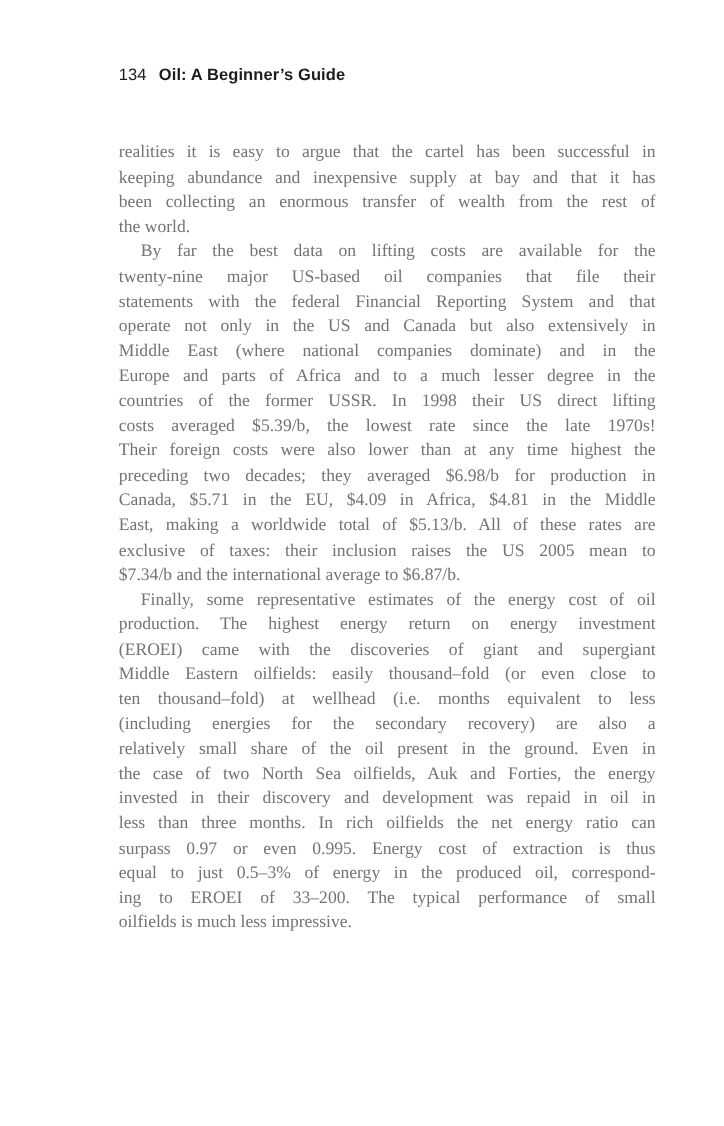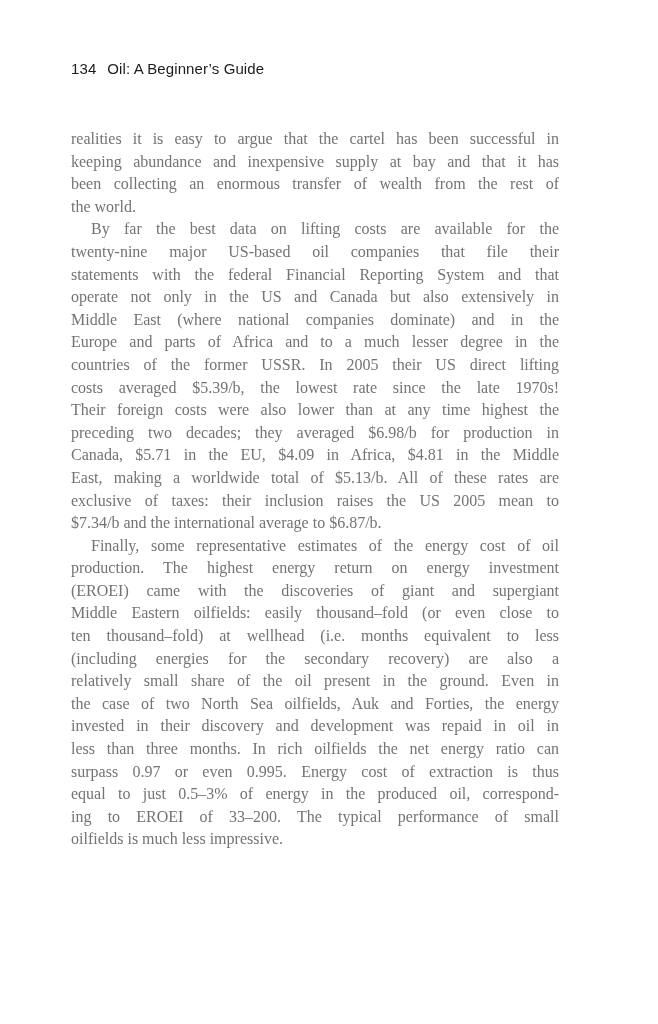--- a/index.html
+++ b/index.html
@@ -6,38 +6,39 @@
     margin: 0;
     padding: 0;
     background: #ffffff;
   }
   .page {
     position: relative;
     width: 620px;
     height: 1024px;
     background: #ffffff;
     overflow: hidden;
+    margin-left: 37px;
   }
   .page-header {
     position: absolute;
     left: 71px;
     top: 60px;
     display: flex;
     align-items: baseline;
     gap: 11px;
     font-family: "Liberation Sans", sans-serif;
     font-size: 15px;
     color: #1c1c1c;
     letter-spacing: 0.1px;
   }
   .page-number {
     font-weight: 400;
   }
   .book-title {
-    font-weight: 400;
+    font-weight: 700;
   }
   .page-body {
     position: absolute;
     left: 71px;
     top: 128px;
     width: 488px;
     font-family: "Liberation Serif", serif;
     font-size: 16px;
     line-height: 22.6px;
     color: #737373;
@@ -75,21 +76,21 @@
         <div class="line">been collecting an enormous transfer of wealth from the rest of</div>
         <div class="line last">the world.</div>
       </div>
       <div class="paragraph indent">
         <div class="line first">By far the best data on lifting costs are available for the</div>
         <div class="line">twenty-nine major US-based oil companies that file their</div>
         <div class="line">statements with the federal Financial Reporting System and that</div>
         <div class="line">operate not only in the US and Canada but also extensively in</div>
         <div class="line">Middle East (where national companies dominate) and in the</div>
         <div class="line">Europe and parts of Africa and to a much lesser degree in the</div>
-        <div class="line">countries of the former USSR. In 2005 their US direct lifting</div>
+        <div class="line">countries of the former USSR. In 1998 their US direct lifting</div>
         <div class="line">costs averaged $5.39/b, the lowest rate since the late 1970s!</div>
         <div class="line">Their foreign costs were also lower than at any time highest the</div>
         <div class="line">preceding two decades; they averaged $6.98/b for production in</div>
         <div class="line">Canada, $5.71 in the EU, $4.09 in Africa, $4.81 in the Middle</div>
         <div class="line">East, making a worldwide total of $5.13/b. All of these rates are</div>
         <div class="line">exclusive of taxes: their inclusion raises the US 2005 mean to</div>
         <div class="line last">$7.34/b and the international average to $6.87/b.</div>
       </div>
       <div class="paragraph indent">
         <div class="line first">Finally, some representative estimates of the energy cost of oil</div>

